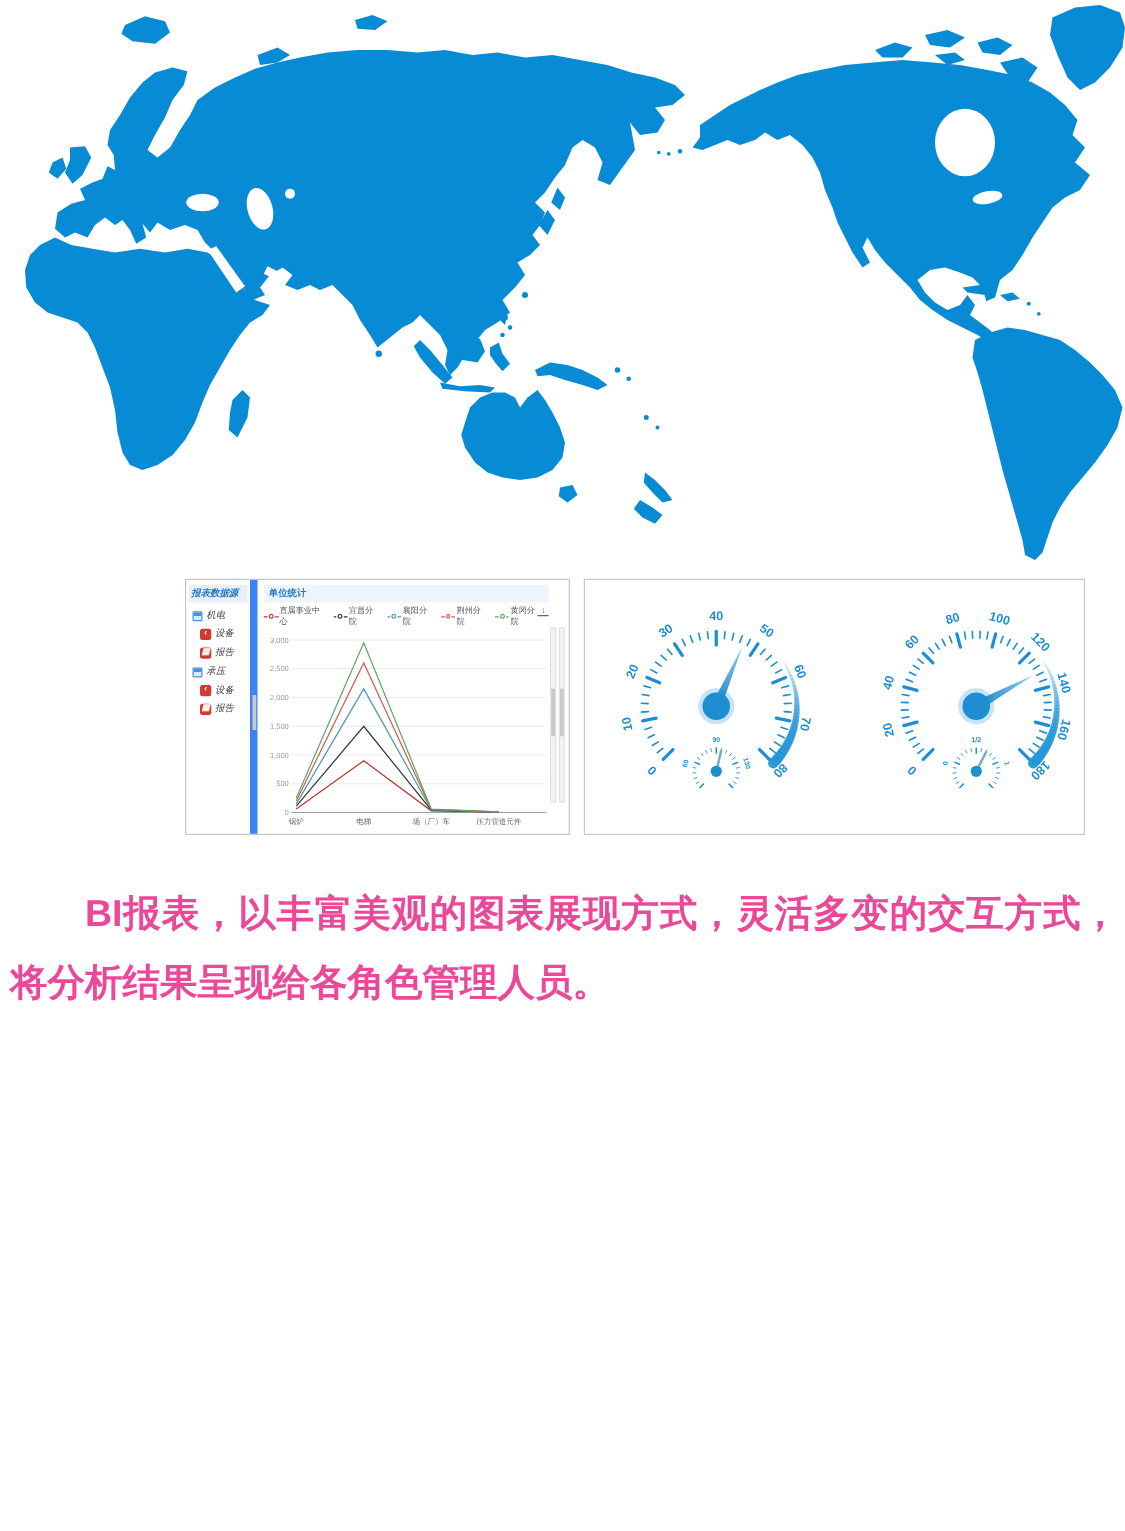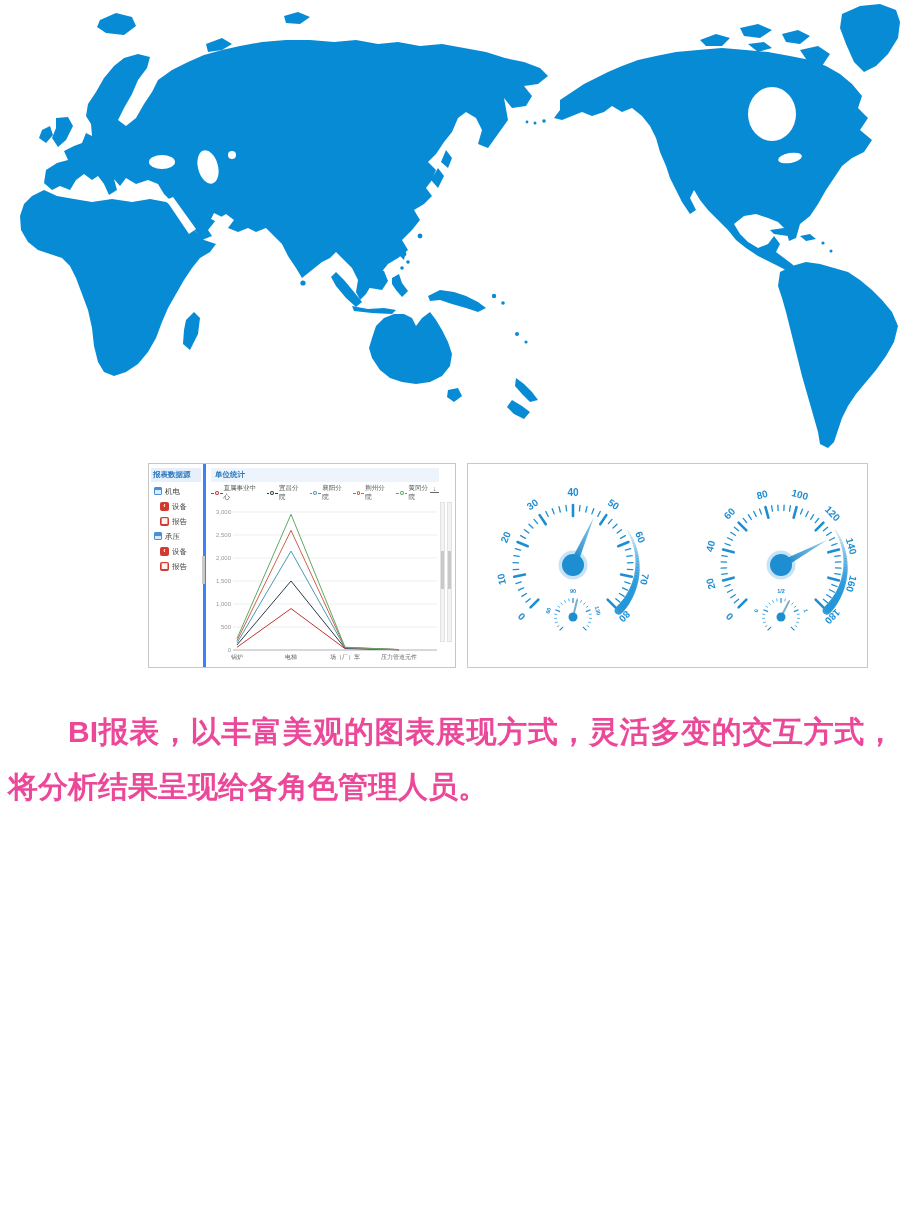--- a/index.html
+++ b/index.html
@@ -6,24 +6,24 @@
   html,body { width:900px; height:1225px; background:#fff; font-family:"Liberation Sans",sans-serif; }
   body { position:relative; overflow:hidden; }
 
   
   .map-wrap { position:absolute; left:0; top:0; width:900px; height:460px; }
   .map-wrap svg { display:block; }
 
   
   .shot-left { position:absolute; left:148px; top:463px; width:308px; height:205px;
                background:#fff; border:1px solid #c6c6c6; font-family:"Liberation Sans",sans-serif; }
-  .tree-col { position:absolute; left:0; top:0; width:57px; height:100%; border-right:3px solid #3b82f6; }
+  .tree-col { position:absolute; left:0; top:0; width:57px; height:100%; border-right:6px solid #3b82f6;font-style:italic; }
   .tree-header { margin:4px 2px 2px 2px; background:#e7f0fa; color:#2878be; font-size:7.5px;
                  font-weight:bold; padding:2px 2px; white-space:nowrap; }
-  .tree-item { display:flex; align-items:flex-start; gap:3px; font-size:7.5px; color:#444;
+  .tree-item { display:flex; align-items:flex-end; gap:3px; font-size:7.5px; color:#444;
                margin:5px 0 0 5px; white-space:nowrap; cursor:default; }
   .tree-item.child { margin-left:11px; }
   .ico-folder { display:inline-block; width:8px; height:8px; border:1px solid #4a90d9;
                 background:linear-gradient(#4a90d9 0 2.5px,#d9eafc 2.5px); border-radius:1px; flex:0 0 auto; }
   .ico-red { display:inline-block; width:9px; height:9px; background:#d03a2f; border-radius:2px;
              color:#fff; font-size:7px; line-height:8px; text-align:center; font-weight:bold; flex:0 0 auto; }
   .tree-thumb { position:absolute; left:53px; top:92px; width:3px; height:28px; background:#c9c9c9; }
 
   .display-header { position:absolute; left:62px; top:4px; right:16px; background:#eef4fb;
                     color:#2878be; font-size:7.5px; font-weight:bold; padding:2px 4px; }

